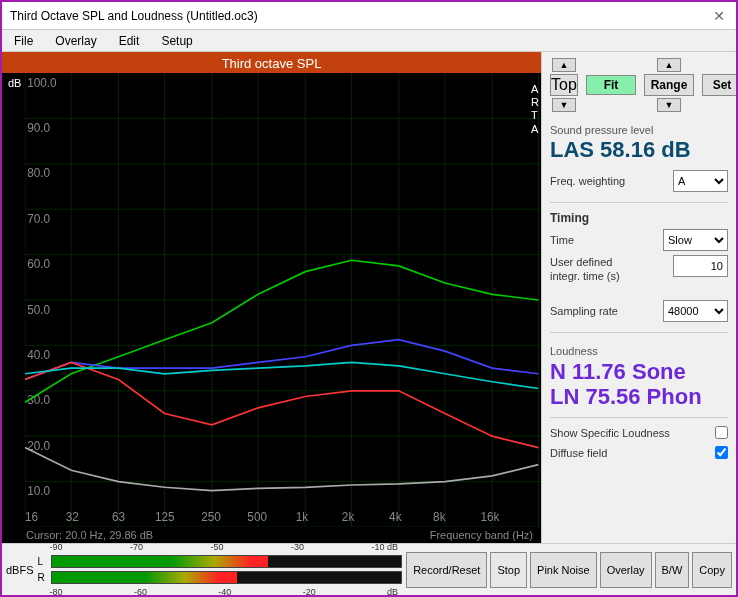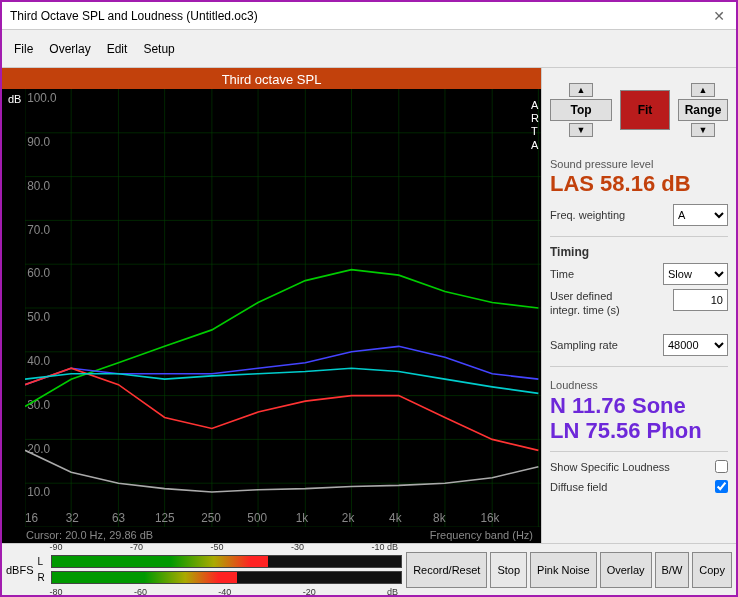--- a/index.html
+++ b/index.html
@@ -4,21 +4,21 @@
   <style>
     * { box-sizing: border-box; margin: 0; padding: 0; }
     body { font-family: 'Segoe UI', Arial, sans-serif; font-size: 12px; background: #f0f0f0; width: 738px; height: 597px; overflow: hidden; }
     
     .window { width: 738px; height: 597px; background: #f0f0f0; border: 2px solid #a21caf; display: flex; flex-direction: column; }
     
     .title-bar { background: #fff; display: flex; align-items: center; justify-content: space-between; padding: 4px 8px; border-bottom: 1px solid #ccc; height: 28px; }
     .title-text { font-size: 12px; color: #000; }
     .close-btn { width: 18px; height: 18px; display: flex; align-items: center; justify-content: center; cursor: pointer; font-size: 14px; color: #666; }
     
-    .menu-bar { display: flex; gap: 0; padding: 2px 4px; background: #f0f0f0; border-bottom: 1px solid #ccc; height: 38px; align-items: center; }
+    .menu-bar { display: flex; gap: 6px; padding: 2px 4px; background: #f0f0f0; border-bottom: 1px solid #ccc; height: 22px; align-items: center; }
     .menu-item { padding: 2px 8px; cursor: pointer; font-size: 12px; }
     
     .main-content { display: flex; flex: 1; overflow: hidden; }
     
     .chart-area { flex: 1; background: #000; position: relative; display: flex; flex-direction: column; }
     
     .chart-title { color: #fff; text-align: center; font-size: 13px; padding: 4px 0 2px 0; background: #c2410c; }
     
     .chart-wrapper { flex: 1; position: relative; display: flex; }
     
@@ -27,21 +27,21 @@
     
     .chart-inner { flex: 1; position: relative; background: #000; }
     
     .arta-label { position: absolute; right: 2px; top: 10px; color: #fff; font-size: 11px; line-height: 1.2; }
     
     .right-panel { width: 195px; background: #f0f0f0; padding: 6px 8px; display: flex; flex-direction: column; gap: 4px; border-left: 1px solid #ccc; overflow-y: auto; }
     .small-arrow { width: 22px; height: 14px; border: 1px solid #888; background: #e0e0e0; display: flex; align-items: center; justify-content: center; cursor: pointer; font-size: 8px; line-height: 1; }
     
     .spl-section { margin-top: 2px; }
     .section-label { font-size: 11px; color: #555; margin-bottom: 2px; }
-    .spl-value { font-size: 22px; font-weight: bold; color: #c2410c; line-height: 1.1; }
+    .spl-value { font-size: 22px; font-weight: bold; color: #0c4a6e; line-height: 1.1; }
     
     .field-row { display: flex; align-items: center; justify-content: space-between; margin-bottom: 2px; }
     .field-label { font-size: 11px; color: #333; }
     
     .divider { height: 1px; background: #ccc; margin: 4px 0; }
     
     .timing-section {}
     .timing-title { font-size: 12px; font-weight: bold; color: #333; margin-bottom: 4px; }
     
     .loudness-section { margin-top: 4px; }
@@ -167,26 +167,26 @@
         <span><span>Cursor:</span> <span>20.0 Hz, 29.86 dB</span></span>
         <span>Frequency band (Hz)</span>
       </div>
     </div>
 
     <div class="right-panel">
 
       <div style="display:flex; gap:8px; align-items:center; margin-bottom:6px;">
         <div style="display:flex; flex-direction:column; align-items:center; gap:2px;">
           <button class="small-arrow" style="width:24px;height:14px;border:1px solid #888;background:#ddd;font-size:9px;cursor:pointer;display:flex;align-items:center;justify-content:center;">▲</button>
-          <div style="width:62px;height:22px;border:1px solid #888;background:#e0e0e0;display:flex;align-items:center;justify-content:center;font-weight:bold;font-size:12px;cursor:pointer;">Top</div>
+          <div style="width:28px;height:22px;border:1px solid #888;background:#e0e0e0;display:flex;align-items:center;justify-content:center;font-weight:normal;font-size:16px;cursor:pointer;">Top</div>
           <button class="small-arrow" style="width:24px;height:14px;border:1px solid #888;background:#ddd;font-size:9px;cursor:pointer;display:flex;align-items:center;justify-content:center;">▼</button>
         </div>
         <div style="display:flex; flex-direction:column; align-items:center; gap:2px;">
           <div style="height:14px;"></div>
-          <div style="width:50px;height:40px;border:1px solid #888;background:#b91c1c;display:flex;align-items:center;justify-content:center;font-weight:bold;font-size:12px;cursor:pointer;">Fit</div>
+          <div style="width:50px;height:20px;border:1px solid #888;background:#86efac;display:flex;align-items:center;justify-content:center;font-weight:bold;font-size:12px;cursor:pointer;">Fit</div>
           <div style="height:14px;"></div>
         </div>
         <div style="display:flex; flex-direction:column; align-items:center; gap:2px;">
           <button class="small-arrow" style="width:24px;height:14px;border:1px solid #888;background:#ddd;font-size:9px;cursor:pointer;display:flex;align-items:center;justify-content:center;">▲</button>
           <div style="width:50px;height:22px;border:1px solid #888;background:#e0e0e0;display:flex;align-items:center;justify-content:center;font-weight:bold;font-size:12px;cursor:pointer;">Range</div>
           <button class="small-arrow" style="width:24px;height:14px;border:1px solid #888;background:#ddd;font-size:9px;cursor:pointer;display:flex;align-items:center;justify-content:center;">▼</button>
         </div>
         <div style="display:flex; flex-direction:column; align-items:center; gap:2px;">
           <div style="height:14px;"></div>
           <div style="width:40px;height:22px;border:1px solid #888;background:#e0e0e0;display:flex;align-items:center;justify-content:center;font-weight:bold;font-size:12px;cursor:pointer;">Set</div>

